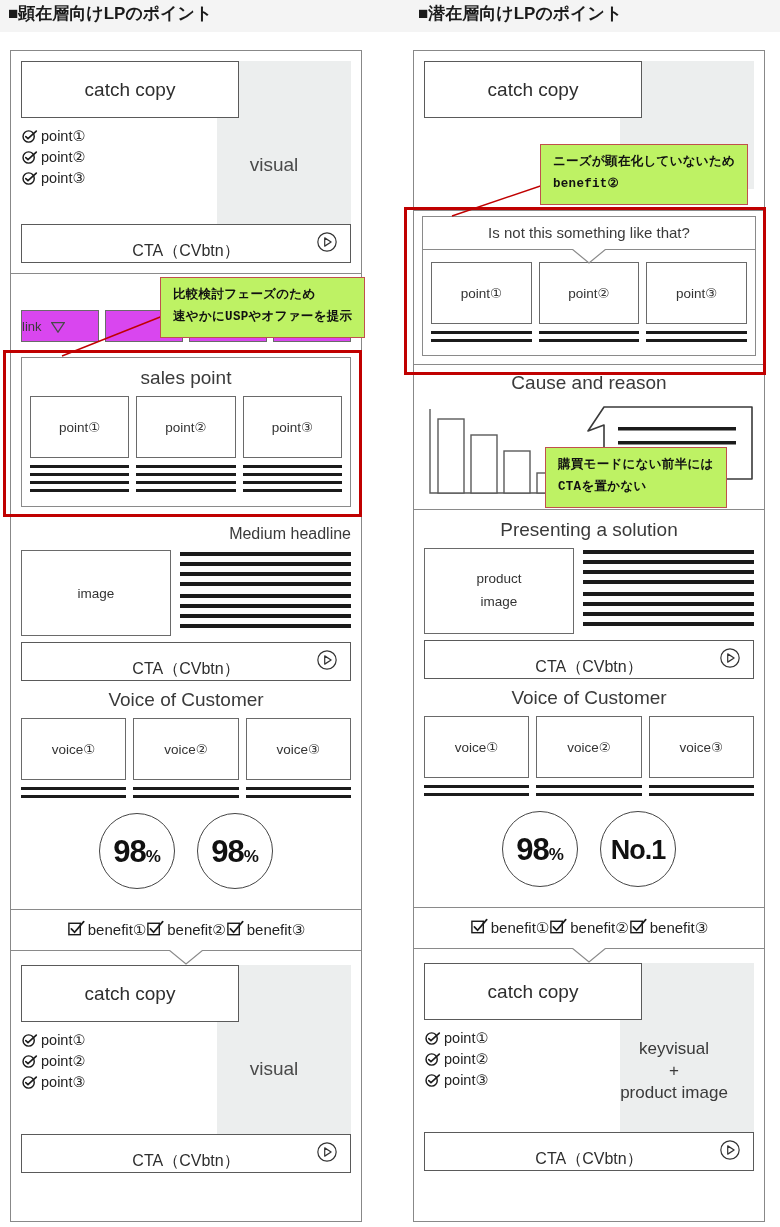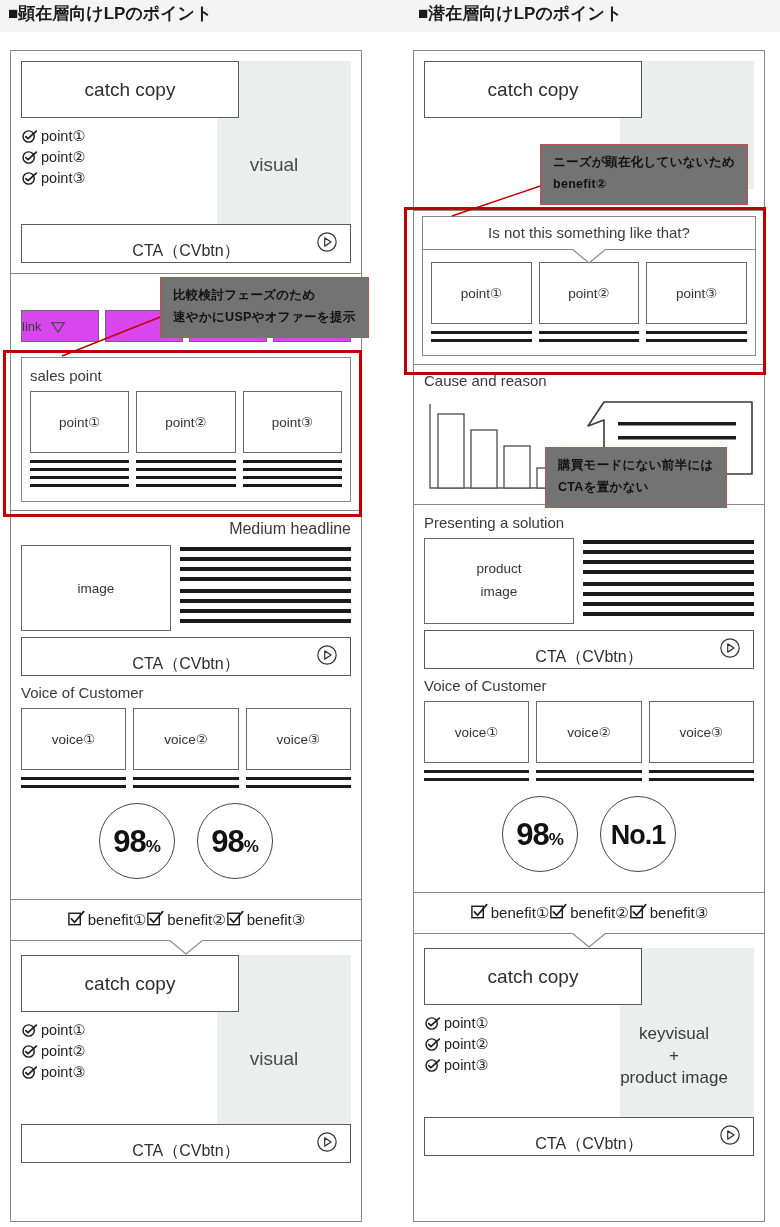--- a/index.html
+++ b/index.html
@@ -57,21 +57,21 @@
              background: #d946ef; gap: 9px; margin-top: 28px; }
   .tri-hollow { width: 14px; height: 11px; }
 
   
   .grid3 { display: flex; gap: 7px; }
   .card { flex: 1; border: 1.3px solid #6a6a6a; background:#fff; height: 62px; display:flex;
           align-items:center; justify-content:center; font-size: 13.5px; color: #333; }
   .lines { display: flex; gap: 7px; margin-top: 7px; }
   .lncol { flex: 1; }
   .ln { height: 3px; background: #1b1b1b; margin-bottom: 5px; }
-  .secttl { font-size: 15px; color: #3a3a3a; padding: 3px 0 7px; }
+  .secttl { text-align: center; font-size: 19px; color: #3a3a3a; padding: 3px 0 7px; }
   .secttl.left { text-align: right; font-size: 16px; padding-left: 2px; }
 
   .inner-box { border: 1px solid #8a8a8a; padding: 6px 8px 9px; background:#fff; }
   .q-head { border: 1px solid #8a8a8a; border-bottom: none; text-align:center;
             font-size: 15px; color: #3a3a3a; padding: 7px 0 8px; background:#fff; position:relative;}
   .q-body { border: 1px solid #8a8a8a; padding: 12px 8px 8px; position: relative; background:#fff; }
   .notch { position:absolute; left:50%; top:0; transform:translateX(-50%); }
 
   
   .mh-row { display: flex; gap: 9px; align-items: flex-start; }
@@ -95,23 +95,23 @@
 
   
   .cr-row { display:flex; gap: 10px; align-items:flex-end; height: 100px; padding: 2px 2px 0; }
   .bars { width: 150px; height: 96px; position: relative; }
   .bubblewrap { flex:1; position:relative; height: 96px; }
 
   
   .redbox { position: absolute; border: 3.5px solid #c00000; pointer-events:none; z-index: 6; }
 
   
-  .anno { position: absolute; background: #737373; border: 1.4px solid #c0504d;
+  .anno { position: absolute; background: #bef264; border: 1.4px solid #c0504d;
           padding: 7px 12px 8px; z-index: 9; font-size: 12.5px; font-weight: 700;
-          color: #111; line-height: 1.75; letter-spacing: 0.3px; white-space: nowrap; }
+          color: #111; line-height: 1.75; letter-spacing: 0.3px; white-space: nowrap; font-family: Liberation Mono, monospace; }
   .leader { position: absolute; z-index: 8; }
 </style>
 </head>
 <body>
 
 <div class="page">
 
   <div class="hdr-band"></div>
   <div class="hdr hdr-l">■顕在層向けLPのポイント</div>
   <div class="hdr hdr-r">■潜在層向けLPのポイント</div>

